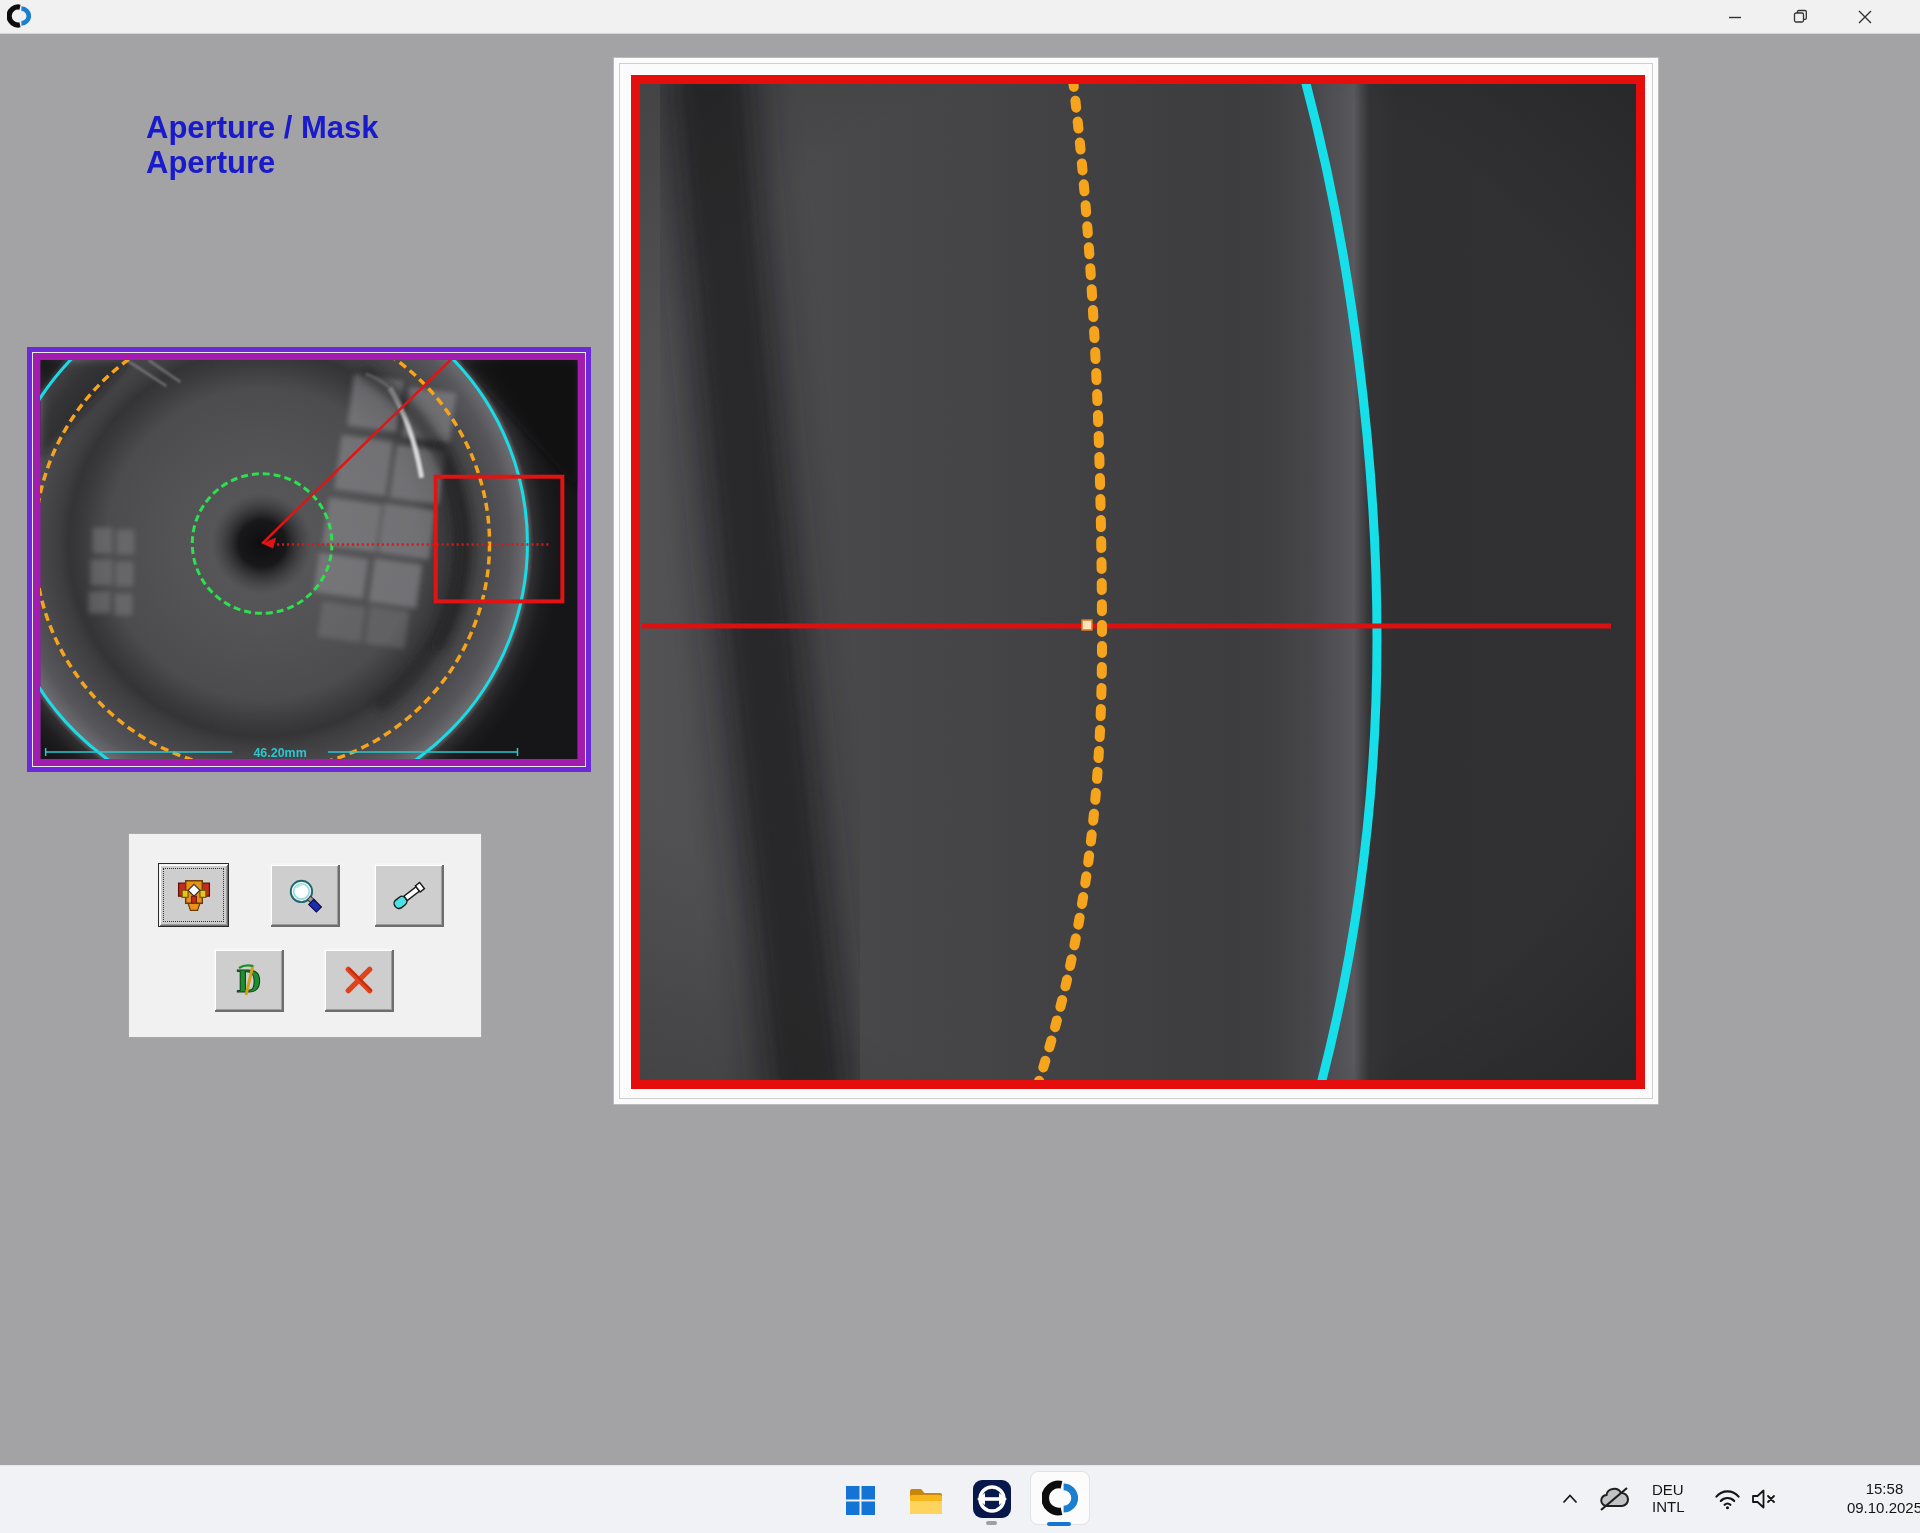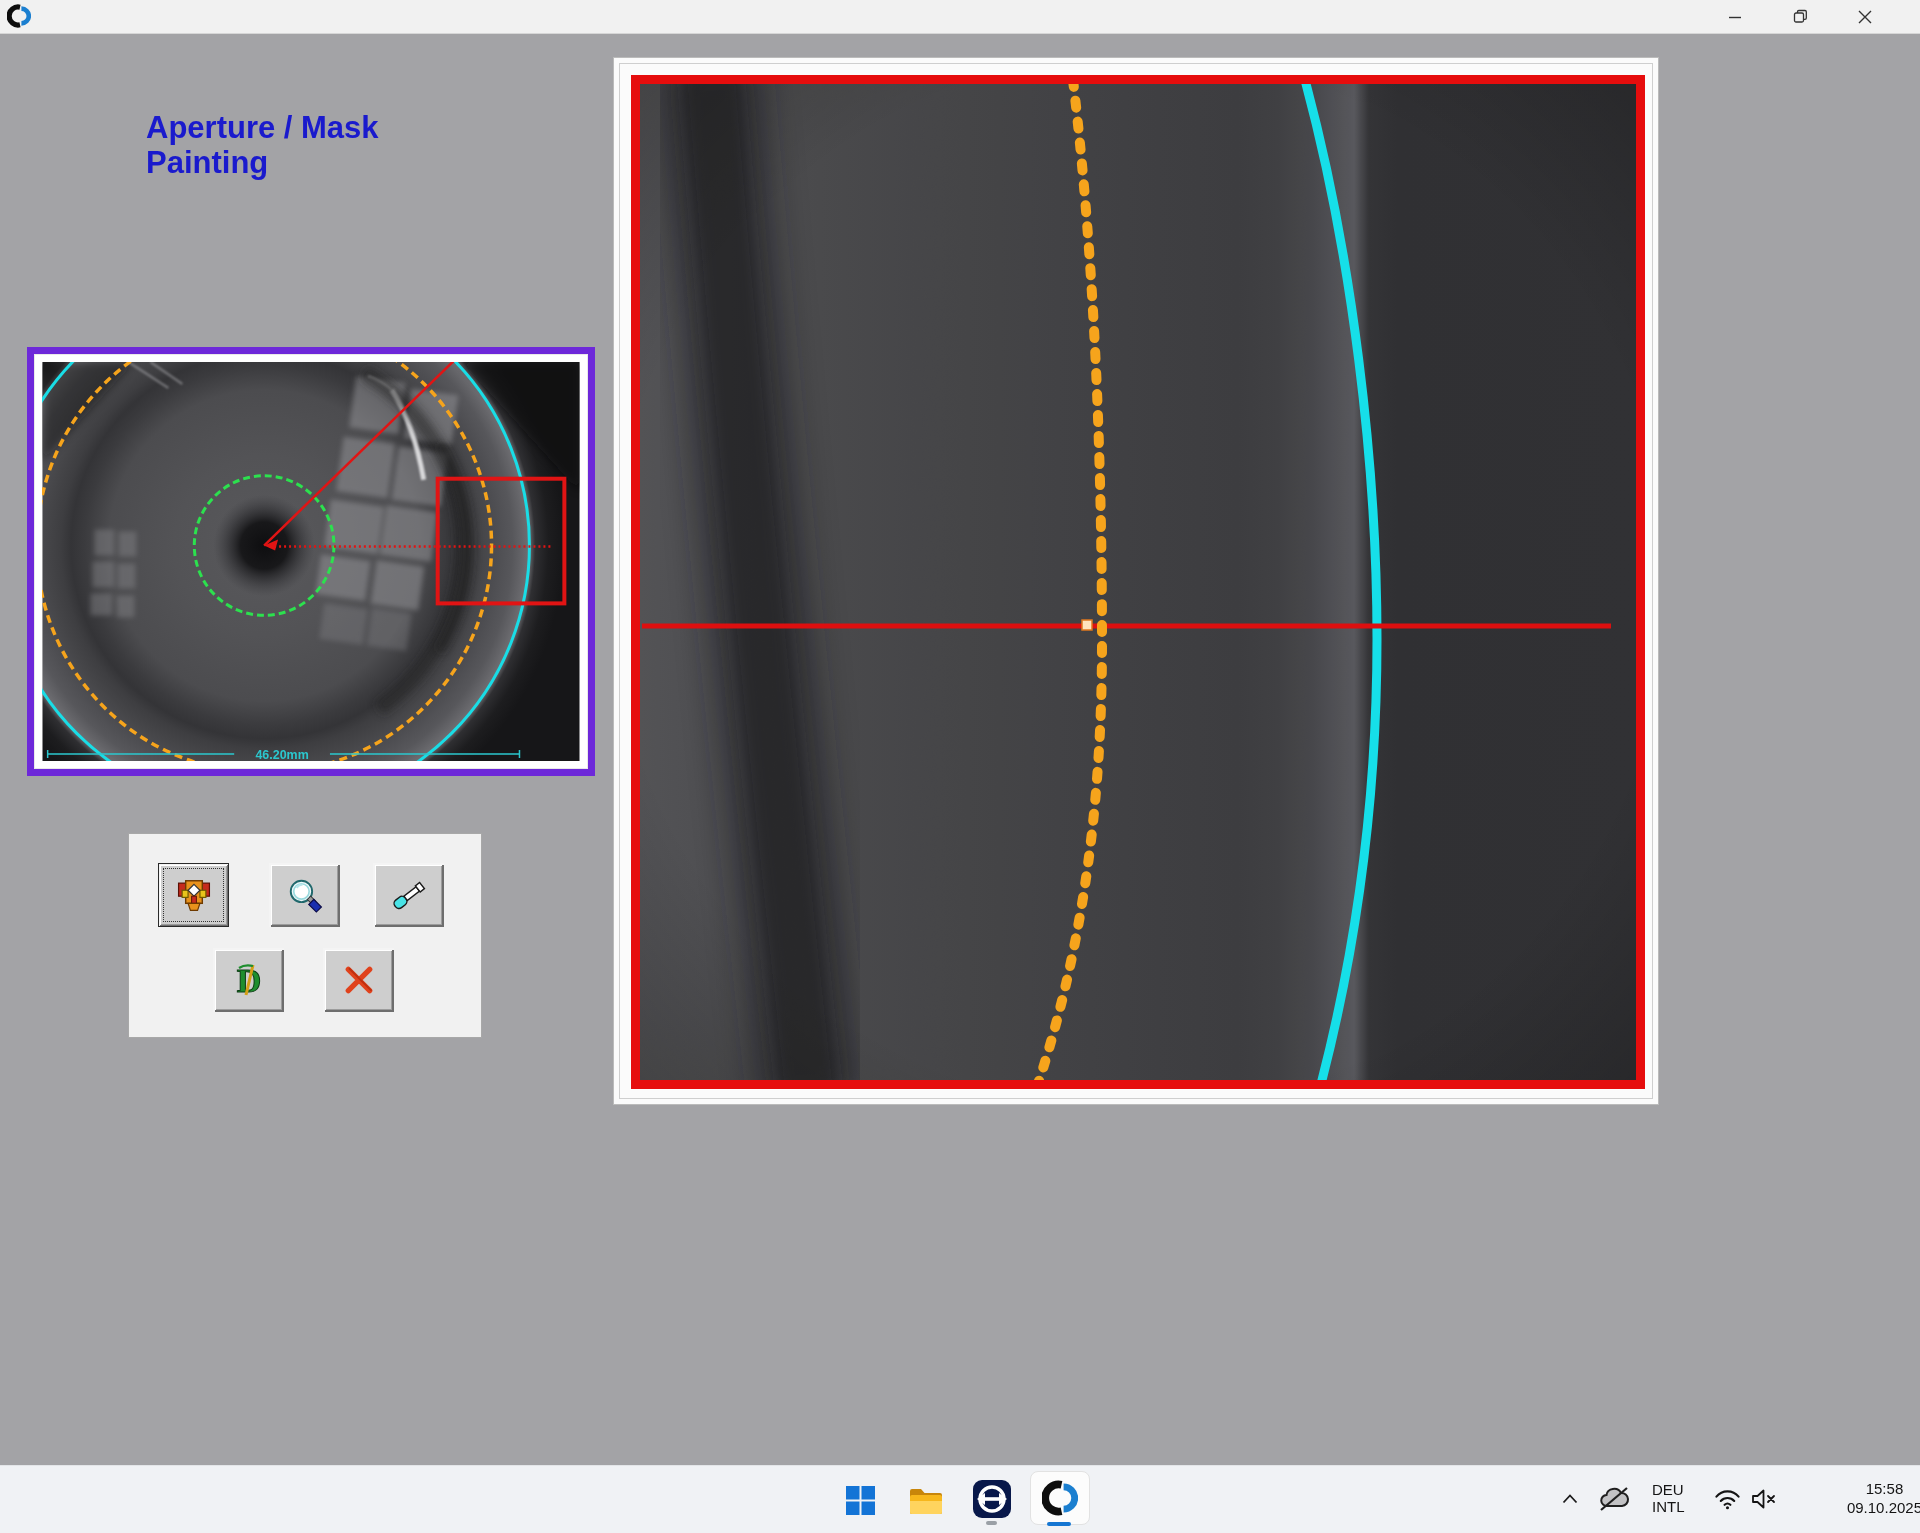--- a/index.html
+++ b/index.html
@@ -9,21 +9,21 @@
   }
   
   .titlebar{position:absolute;left:0;top:0;width:1920px;height:33px;background:#f1f1f1;border-bottom:1px solid #d6d6d6;}
   .titlebar .applogo{position:absolute;left:7px;top:4px;width:24px;height:24px;}
   .capbtn{position:absolute;top:0;width:62px;height:33px;display:flex;align-items:center;justify-content:center;}
   
   .heading{position:absolute;left:146px;top:110px;width:320px;text-align:left;
     font-size:31px;font-weight:700;line-height:35px;color:#1a1acd;}
   
   .preview-panel{position:absolute;left:27px;top:347px;width:538px;height:399px;
-    background:#ffffff;border:7px solid #6d28d9;padding:8px;box-shadow:0 0 0 1px #e9e9e9 inset;}
+    background:#a21caf;border:5px solid #6d28d9;padding:8px;box-shadow:0 0 0 1px #e9e9e9 inset;}
   .preview-panel svg{display:block;}
   
   .toolbar{position:absolute;left:128px;top:833px;width:352px;height:203px;background:#f1f1f1;border:1px solid #a8a8a8;}
   .tb-btn{position:absolute;width:71px;height:64px;background:#cecece;border:0;padding:0;cursor:pointer;
     box-shadow:inset 2px 2px 0 #f4f4f4, inset -2px -2px 0 #6e6e6e, inset 3px 3px 0 #ffffff, inset -3px -3px 0 #9c9c9c;
     display:flex;align-items:center;justify-content:center;}
   .tb-btn.focused{outline:1px solid #2a2a2a;outline-offset:-1px;}
   .tb-btn.focused::after{content:"";position:absolute;inset:5px;border:1px dotted #333;}
   
   .large-panel{position:absolute;left:613px;top:57px;width:1046px;height:1048px;background:#fbfbfb;border:1px solid #bbbbbb;box-sizing:border-box;}
@@ -61,21 +61,21 @@
   </div>
   <div class="capbtn" style="left:1834px;">
     <svg width="14" height="14" viewBox="0 0 14 14">
         <path d="M1,1 L13,13 M13,1 L1,13" stroke="#333" stroke-width="1.4"></path>
       </svg>
   </div>
 </div>
 
 <div class="heading">
   <div>Aperture / Mask</div>
-  <div>Painting</div>
+  <div>Aperture</div>
 </div>
 
 <div class="preview-panel">
   <svg width="538" height="399" viewBox="0 0 538 400">
     <defs>
       <radialGradient id="lensG" gradientUnits="userSpaceOnUse" cx="222" cy="184" r="300">
         <stop offset="0" stop-color="#59595c"></stop>
           <stop offset=".30" stop-color="#535356"></stop>
         <stop offset=".52" stop-color="#4c4c4f"></stop>
           <stop offset=".60" stop-color="#3b3b3e"></stop>

